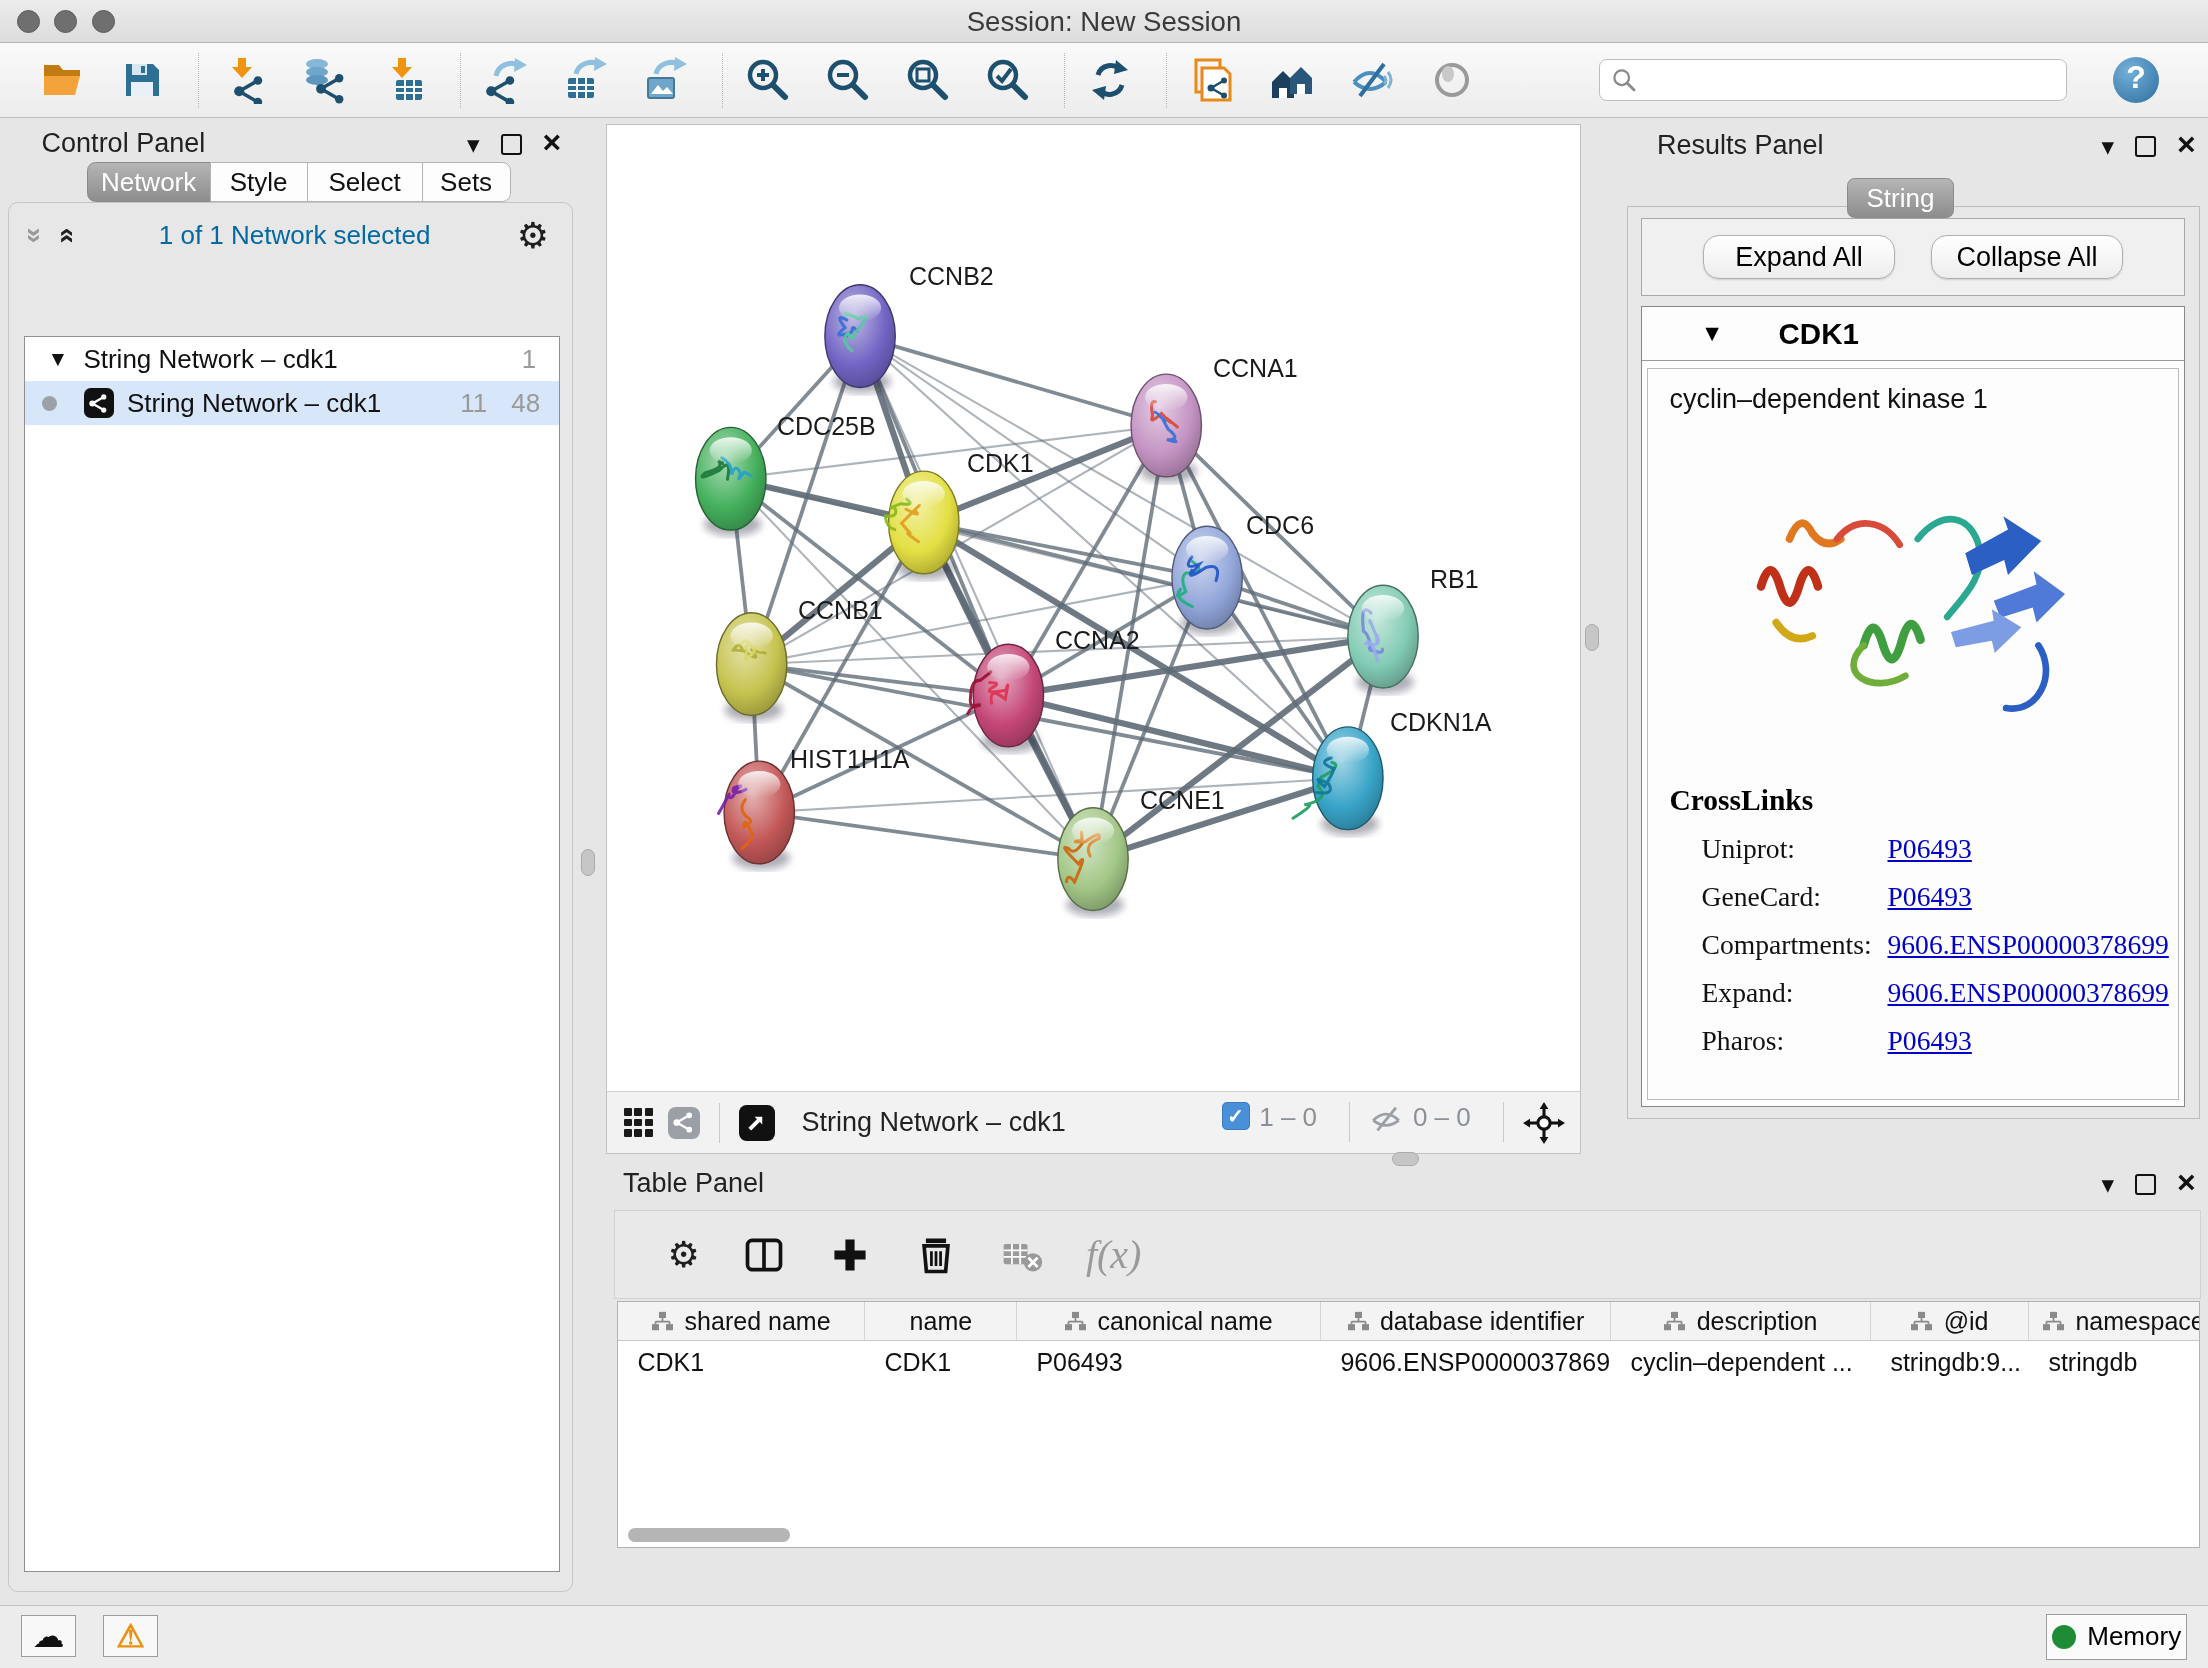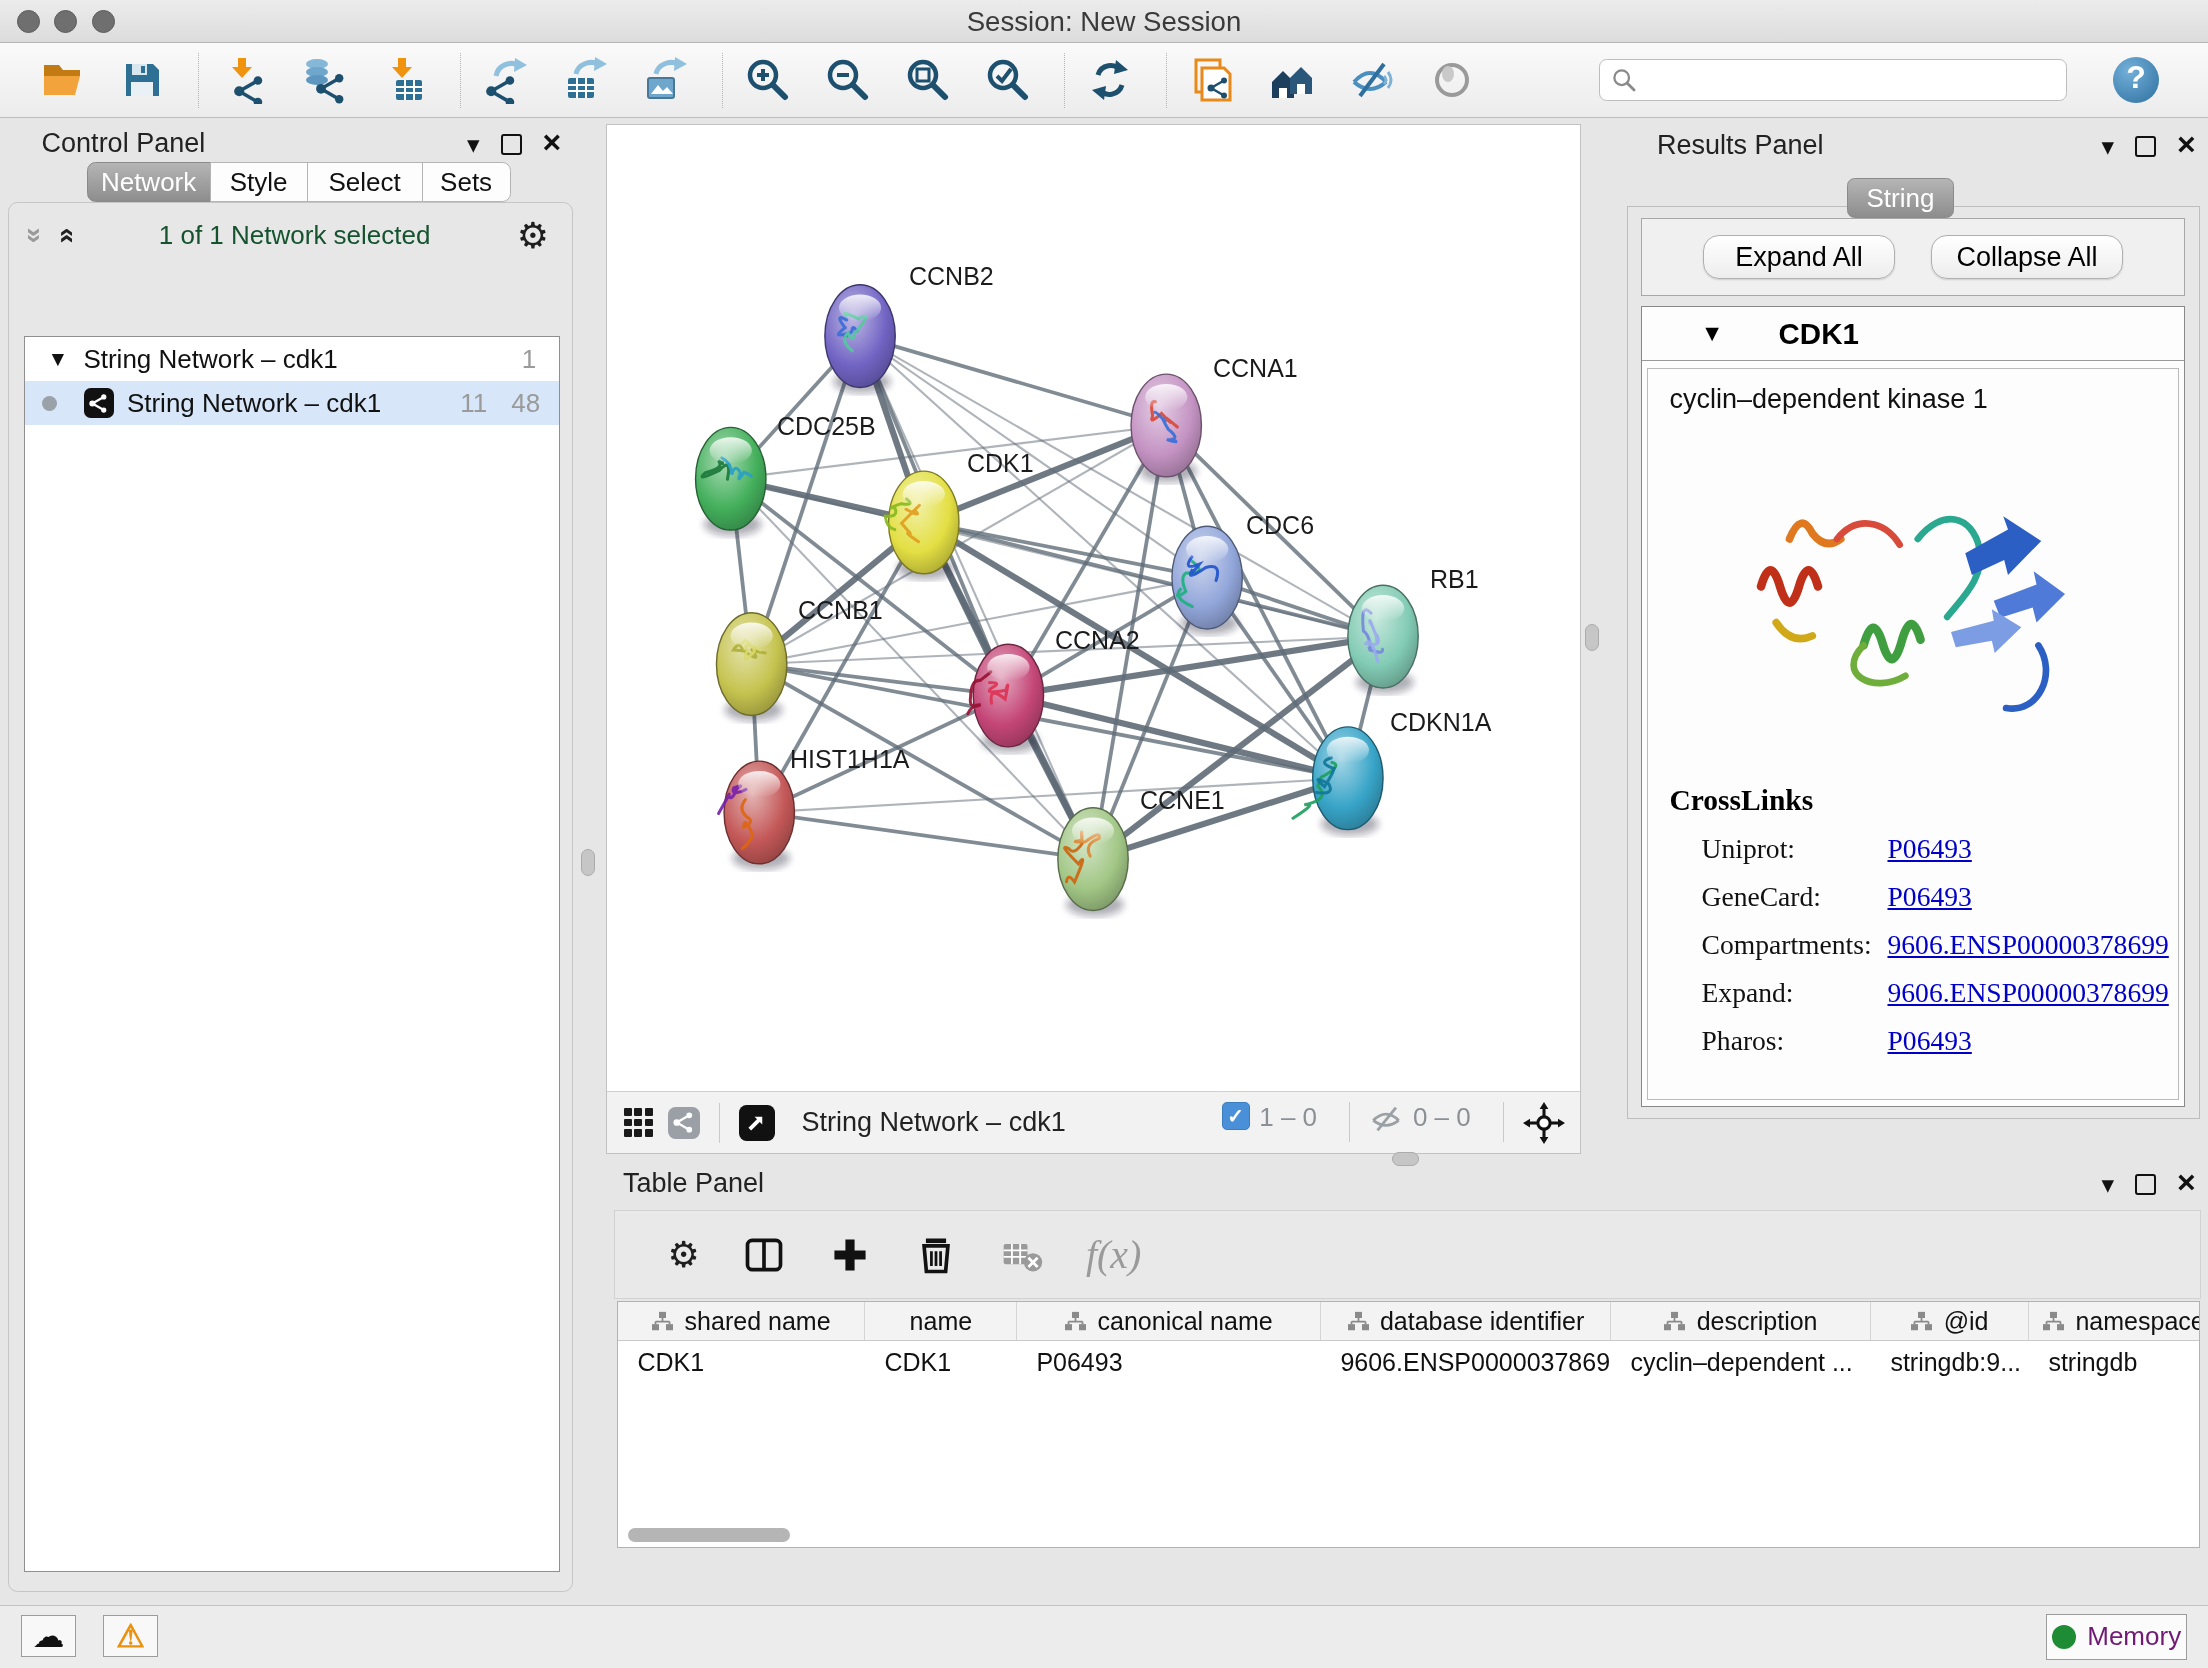--- a/index.html
+++ b/index.html
@@ -43,21 +43,21 @@
 
   
   .control{position:absolute;left:7.6px;top:122px;width:565px;height:1470px;}
   .cp-tabs{position:absolute;left:80px;top:40px;display:flex;z-index:2;}
   .cp-group{position:absolute;left:0;right:0;top:80px;bottom:0;background:#e7e7e7;
     border:1px solid #c6c6c6;border-radius:9.5px;}
   .cp-sub{position:absolute;left:5.7px;right:5.7px;top:9.5px;height:46px;display:flex;align-items:center;}
   .chev{font-size:28.5px;font-weight:bold;display:inline-block;margin-left:13.3px;}
   .chev.down{transform:rotate(90deg);color:#9a9a9a;}
   .chev.up{transform:rotate(-90deg);color:#222;}
-  .cp-status{flex:1;text-align:center;font-size:26px;color:#14532d;}
+  .cp-status{flex:1;text-align:center;font-size:26px;color:#0369a1;}
   .ic-gear::before{content:"⚙";font-size:36px;color:#1e1e1e;}
   .cp-gear{margin-right:17px;}
   .tree{position:absolute;left:15px;right:11.4px;top:133px;bottom:19px;background:#fff;border:1.9px solid #8f8f8f;}
   .trow{position:relative;height:44px;font-size:26px;color:#111;display:flex;align-items:center;}
   .trow .disc{margin:0 15px 0 23px;font-size:21px;}
   .trow .cnt{position:absolute;color:#9a9a9a;}
   .trow2{background:#d7e6f8;}
   .dot{width:15px;height:15px;border-radius:50%;background:#9aa1a8;margin-left:17px;}
   .share-badge{width:30px;height:30px;border-radius:6.7px;background:#111;margin-left:27px;
     display:flex;align-items:center;justify-content:center;}
@@ -129,21 +129,21 @@
 
   
   .statusbar{position:absolute;left:0;top:1605px;width:100%;height:63px;background:#ececec;
     border-top:1px solid #c2c2c2;}
   .sb-btn{position:absolute;top:8.6px;width:55px;height:42px;background:#f8f8f8;border:1.9px solid #9c9c9c;
     display:flex;align-items:center;justify-content:center;box-sizing:border-box;}
   .ic-cloud::before{content:"☁";font-size:32px;color:#111;}
   .ic-warn::before{content:"⚠";font-size:32px;color:#e8920f;font-weight:bold;}
   .membtn{position:absolute;right:21px;top:7.6px;width:141px;height:46px;background:#fbfbfb;
     border:1.9px solid #9c9c9c;display:flex;align-items:center;justify-content:center;gap:11.4px;
-    box-sizing:border-box;font-size:26px;color:#701a75;}
+    box-sizing:border-box;font-size:26px;color:#000000;}
   .memdot{width:24px;height:24px;border-radius:50%;background:#1d8c34;}
 
   .grip{position:absolute;background:#c6c6c6;border:1px solid #ababab;border-radius:7.6px;}
 </style>
 </head>
 <body>
 
 <svg width="0" height="0" style="position:absolute">
   <defs>
     <symbol id="shareG" viewBox="0 0 48 48">

